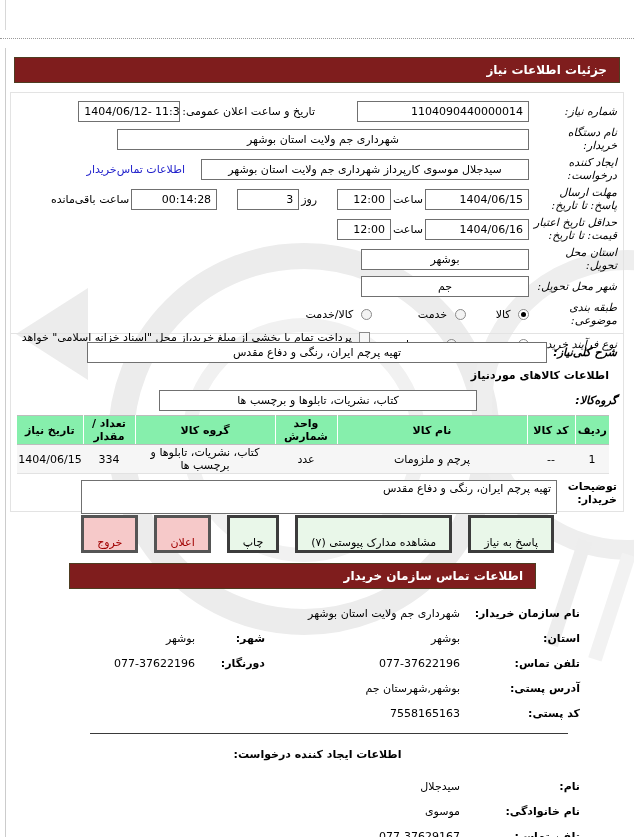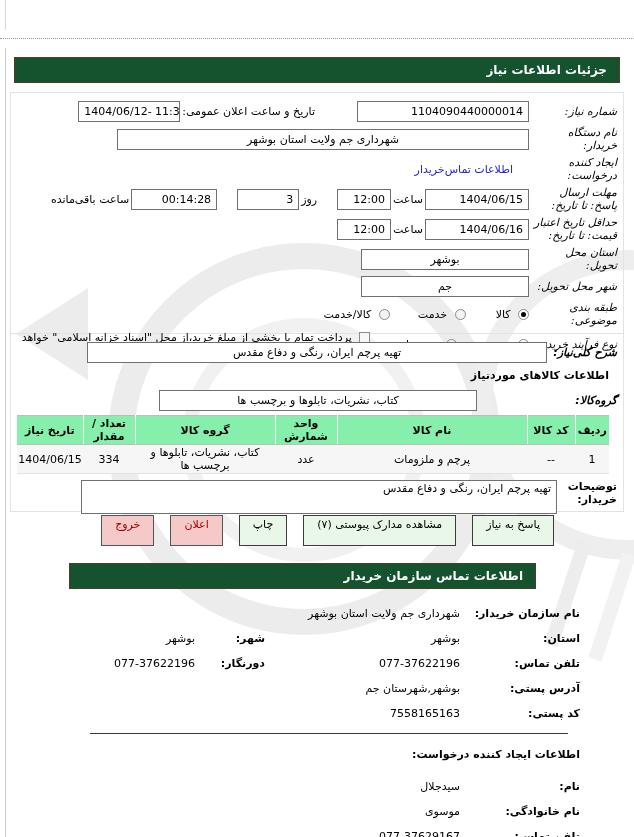--- a/index.html
+++ b/index.html
@@ -21,21 +21,21 @@
   .wm-r3 { left: 182px; top: 318px; width: 244px; height: 244px; border: 14px solid #f1f1f1; }
   .wm-tri { position: absolute; left: 16px; top: 288px; width: 0; height: 0;
     border-top: 46px solid transparent; border-bottom: 46px solid transparent; border-right: 72px solid #ececec; }
   .wm-bar { position: absolute; left: 560px; top: 545px; width: 60px; height: 110px;
     border-left: 14px solid #ededed; border-right: 14px solid #f2f2f2; transform: rotate(18deg); }
 
   .content { position: relative; z-index: 1; }
 
   
   .brown-bar {
-    position: absolute; height: 26px; line-height: 24px; background: #14532d;
+    position: absolute; height: 26px; line-height: 24px; background: #7f1d1d;
     border: 1px solid #4e3d21; color: #ffffff; font-weight: bold; font-size: 12px;
     padding: 0 12px;
   }
   .bar-main { top: 57px; right: 14px; left: 14px; }
   .bar-contact { top: 563px; left: 69px; width: 467px; }
 
   
   .block1 { position: absolute; top: 92px; left: 10px; right: 10px; height: 242px;
     border: 1px solid #e3e3e3; padding: 8px 6px 0 6px; background: transparent; }
   .block2 { position: absolute; top: 334px; left: 10px; right: 10px; height: 178px;
@@ -80,33 +80,33 @@
   .gtable .c-qty   { width: 52px; }
   .gtable .c-date  { width: 66px; }
 
   .notes-row { display: flex; align-items: flex-start; margin-top: 6px; }
   .notes-label { flex: 0 0 60px; font-weight: bold; line-height: 13px; padding-left: 4px; }
   .notes-box { border: 1px solid #707070; background: #fff; height: 34px; flex: 1 1 auto;
     margin-left: 64px; padding: 1px 5px; }
 
   
   .btn-row { position: absolute; top: 515px; right: 80px; left: 55px; display: flex; gap: 16px; align-items: center; }
-  .btn { height: 31px; line-height: 18px; padding: 0 13px; font-size: 11px; border: 1px solid #be185d;
+  .btn { height: 31px; line-height: 18px; padding: 16px 13px; font-size: 11px; border: 3px solid #be185d;
     white-space: nowrap; cursor: pointer; text-align: center; }
   .btn-green { background: #e9f7e9; color: #000; border-color: #3c3c3c; }
   .btn-pink  { background: #f6c9c9; color: #a00000; border-color: #555; }
 
   
   .contact-body { position: absolute; top: 601px; left: 55px; width: 525px; }
   .crow { display: grid; grid-template-columns: 120px 195px 70px 1fr; align-items: center; height: 25px; }
   .crow .clabel { font-weight: bold; padding-left: 6px; }
   .crow .cvalue { }
   .crow .span3 { grid-column: 2 / 5; }
   .divider { border-top: 1px solid #3a3a3a; margin: 7px 12px 0 35px; }
-  .cinfo-title { font-weight: bold; margin: 14px 0 10px 0; height: 16px; }
+  .cinfo-title { font-weight: bold; margin: 14px 0 10px 0; height: 16px; text-align: center; }
 </style>
 </head>
 <body>
 
 <div class="page">
 
   <div class="watermark">
     <div class="wm-ring wm-r1"></div>
     <div class="wm-ring wm-r2"></div>
     <div class="wm-ring wm-r3"></div>
@@ -136,20 +136,21 @@
       <div class="frow">
         <div class="flabel">نام دستگاه خریدار:</div>
         <div class="ffields">
           <div class="ibox" style="width:412px; text-align:center;">شهرداری جم ولایت استان بوشهر</div>
         </div>
       </div>
 
       <div class="frow" style="min-height:26px;">
         <div class="flabel">ایجاد کننده درخواست:</div>
         <div class="ffields">
+          <div class="ibox" style="width:328px; text-align:center;">سیدجلال موسوی  کارپرداز شهرداری جم ولایت استان بوشهر</div>
           <span class="link">اطلاعات تماس‌خریدار</span>
         </div>
       </div>
 
       <div class="frow" style="min-height:26px;">
         <div class="flabel">مهلت ارسال پاسخ: تا تاریخ:</div>
         <div class="ffields">
           <div class="ibox num" style="width:104px;">1404/06/15</div>
           <span class="mini-label">ساعت</span>
           <div class="ibox num" style="width:54px;">12:00</div>
@@ -183,21 +184,21 @@
         </div>
       </div>
 
       <div class="frow" style="min-height:18px;">
         <div class="flabel">طبقه بندی موضوعی:</div>
         <div class="ffields">
           <span class="opt" style="margin-left:30px;">
             <span class="radio checked"></span>
             <span>کالا</span>
           </span>
-          <span class="opt" style="margin-left:28px;">
+          <span class="opt" style="margin-left:46px;">
             <span class="radio"></span>
             <span>خدمت</span>
           </span>
           <span class="opt">
             <span class="radio"></span>
             <span>کالا/خدمت</span>
           </span>
         </div>
       </div>
 

